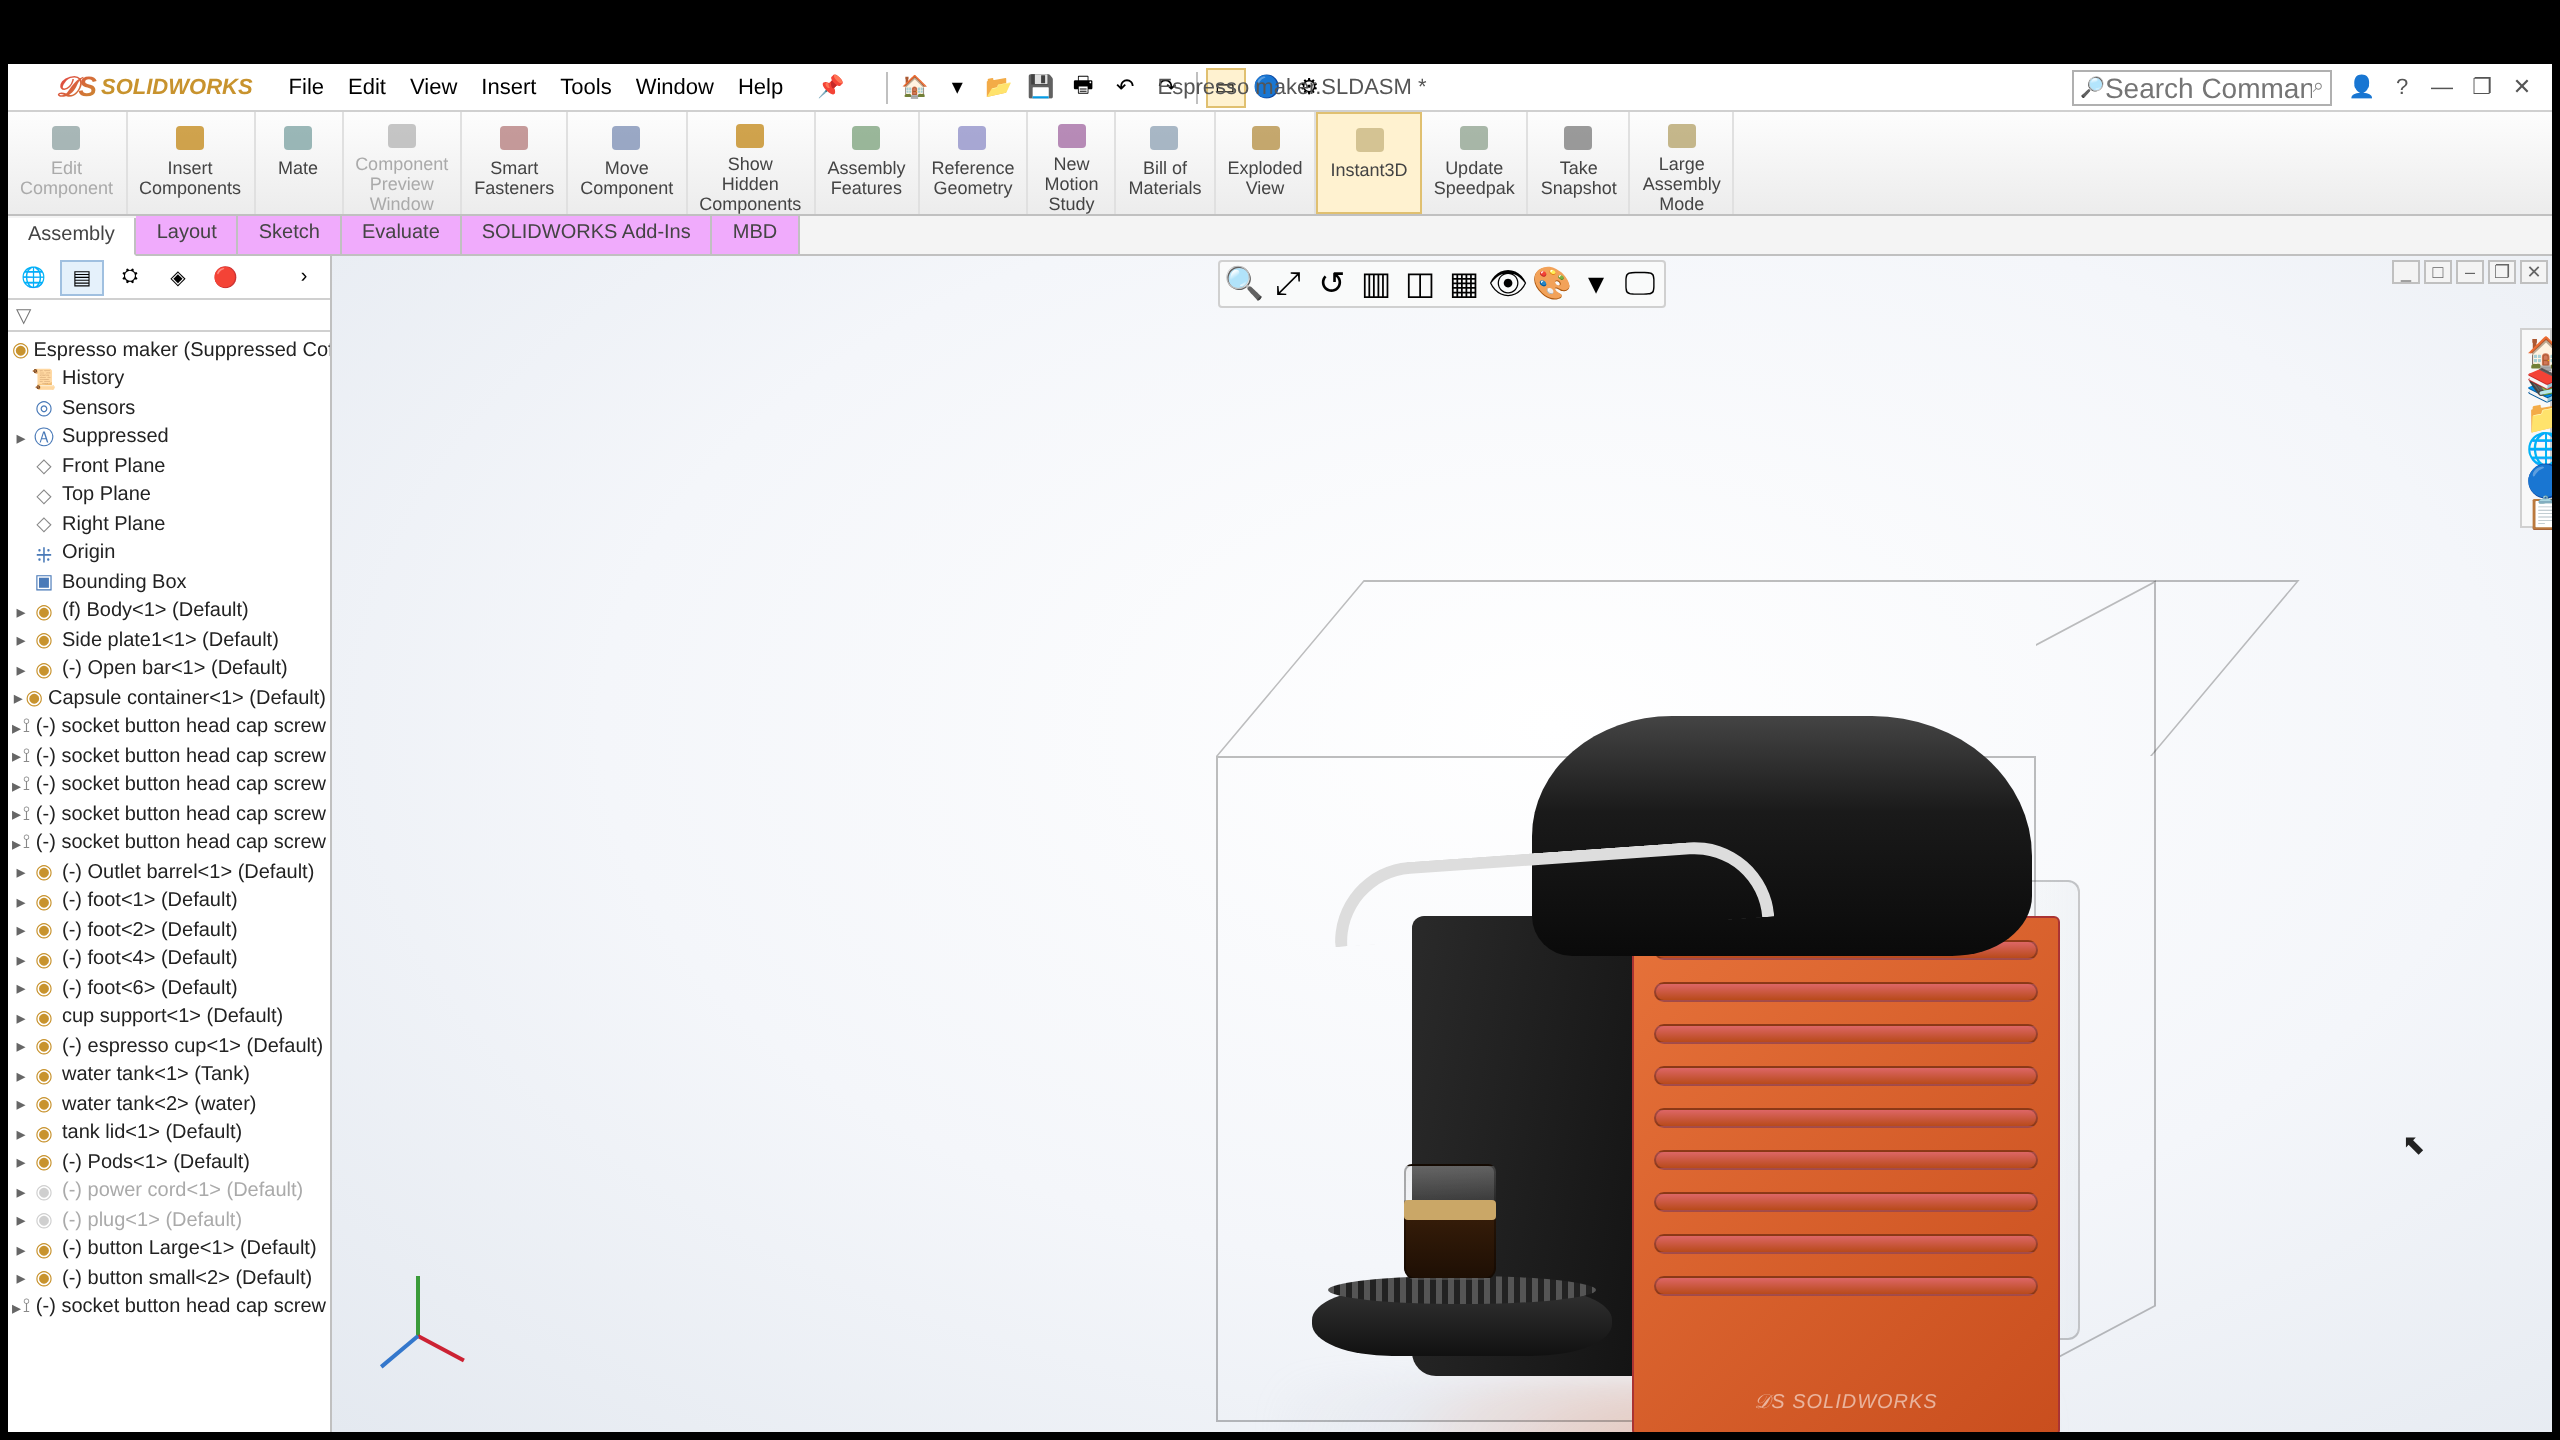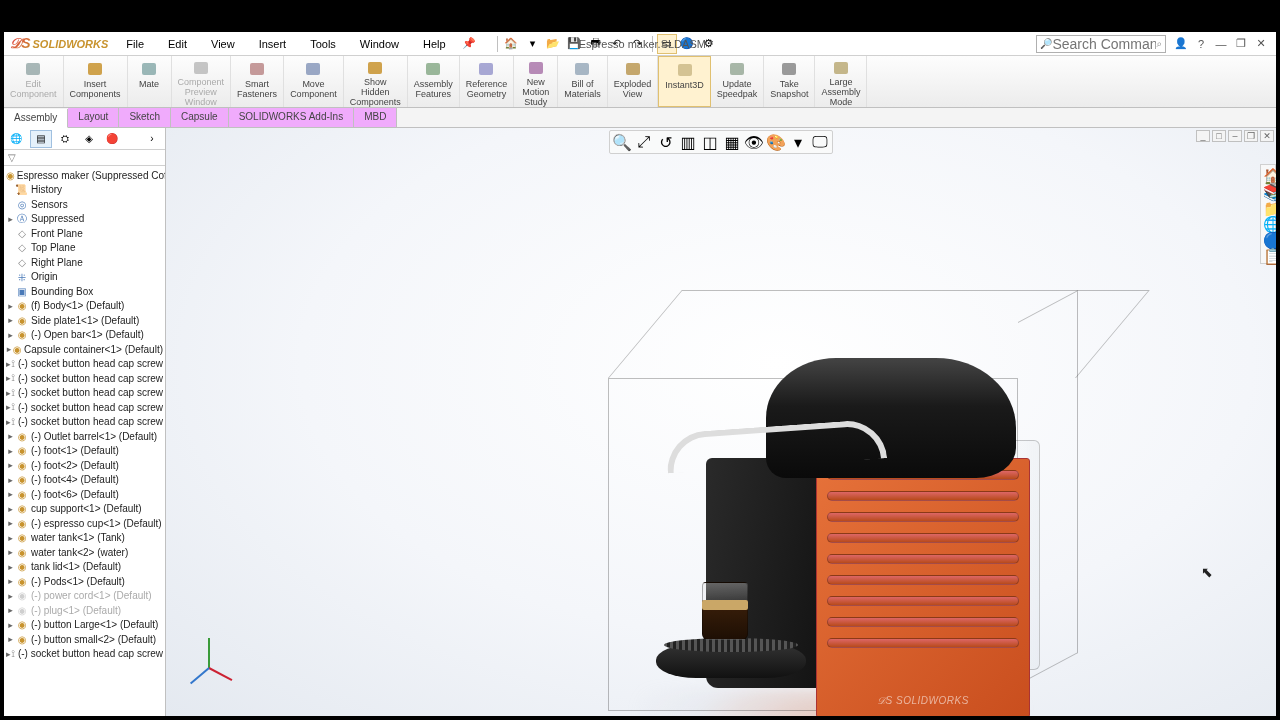--- a/index.html
+++ b/index.html
@@ -1,21 +1,21 @@
 <!DOCTYPE html>
 <html><head>
 <meta charset="utf-8">
 <style>
 * { margin: 0; padding: 0; box-sizing: border-box; font-family: "Segoe UI", Tahoma, sans-serif; }
 body { width: 1280px; height: 720px; background: #000; overflow: hidden; position: relative; }
 .app { position: absolute; top: 32px; left: 4px; right: 4px; bottom: 4px; background: #f0f0f0; display: flex; flex-direction: column; }
 .titlebar { height: 24px; background: #fff; display: flex; align-items: center; border-bottom: 1px solid #d0d0d0; font-size: 11px; }
 .logo { display: flex; align-items: center; padding: 0 6px; color: #c8932e; font-weight: bold; font-style: italic; }
-.logo-ds { background: linear-gradient(135deg,#e63946,#c8932e); -webkit-background-clip: text; color: transparent; font-size: 14px; font-weight: 900; margin-right: 2px; }
-.menus { display: flex; gap: 12px; margin-left: 6px; }
+.logo-ds { background: linear-gradient(135deg,#e63946,#c8932e); -webkit-background-clip: text; color: transparent; font-size: 14px; font-weight: 900; margin-right: 2px; margin-left: 18px; }
+.menus { display: flex; gap: 0; margin-left: 6px; }
 .menu-item { padding: 3px 6px; cursor: pointer; }
 .qat { display: flex; gap: 1px; align-items: center; margin-left: 14px; }
 .qat-btn { width: 20px; height: 20px; display: flex; align-items: center; justify-content: center; cursor: pointer; position: relative; }
 .qat-sep { width: 1px; height: 16px; background: #c0c0c0; margin: 0 3px; }
 .doc-title { position: absolute; left: 50%; transform: translateX(-50%); color: #555; padding-left: 12px; }
 .searchbox { margin-left: auto; display: flex; align-items: center; border: 1px solid #b0b0b0; height: 18px; width: 130px; background: #fff; padding: 0 3px; }
 .searchbox input { border: none; outline: none; font-size: 14px; width: 100%; color: #888; }
 .win-controls { display: flex; gap: 6px; padding: 0 8px; }
 .win-btn { width: 14px; height: 14px; display:flex;align-items:center;justify-content:center;cursor:pointer;color:#555;font-size:11px; }
 
@@ -257,21 +257,21 @@
           </svg>
         </div>
         <div>Large<br>Assembly<br>Mode</div>
       </div>
     </div>
 
   <div class="tabstrip" id="tabs">
       <div class="tab active">Assembly</div>
       <div class="tab">Layout</div>
       <div class="tab">Sketch</div>
-      <div class="tab">Capsule</div>
+      <div class="tab">Evaluate</div>
       <div class="tab">SOLIDWORKS Add-Ins</div>
       <div class="tab">MBD</div>
     </div>
 
   <div class="workarea">
     <div class="feature-panel">
       <div class="fp-toolbar">
         <span class="fp-tb-btn">🌐</span>
         <span class="fp-tb-btn sel">▤</span>
         <span class="fp-tb-btn">⛭</span>

